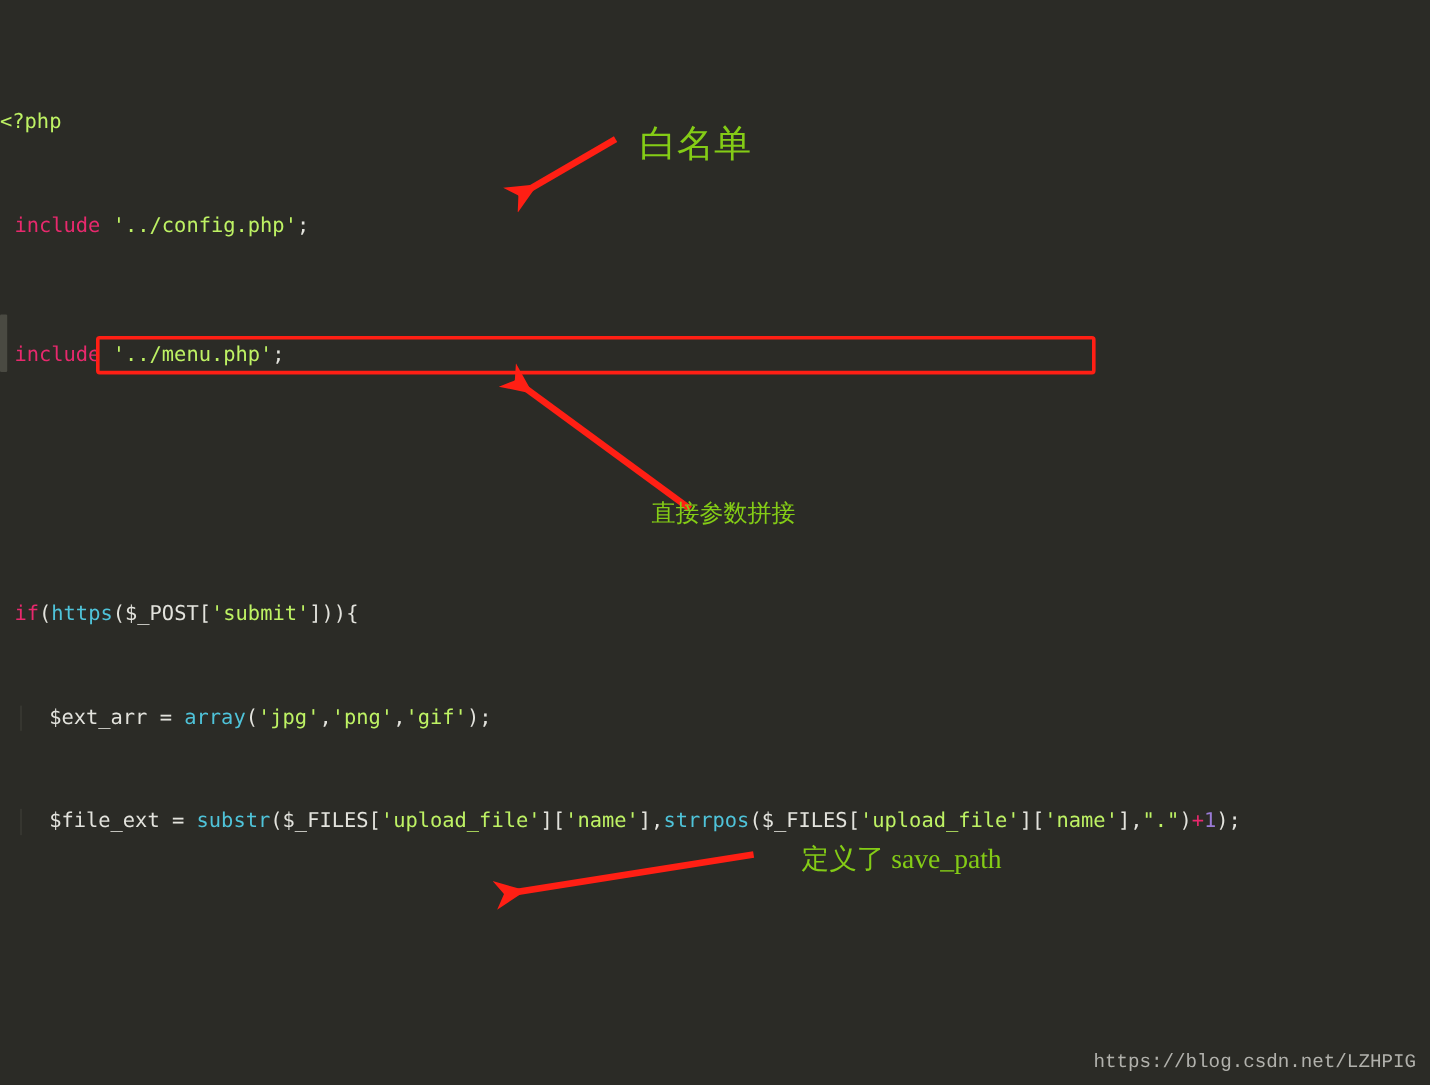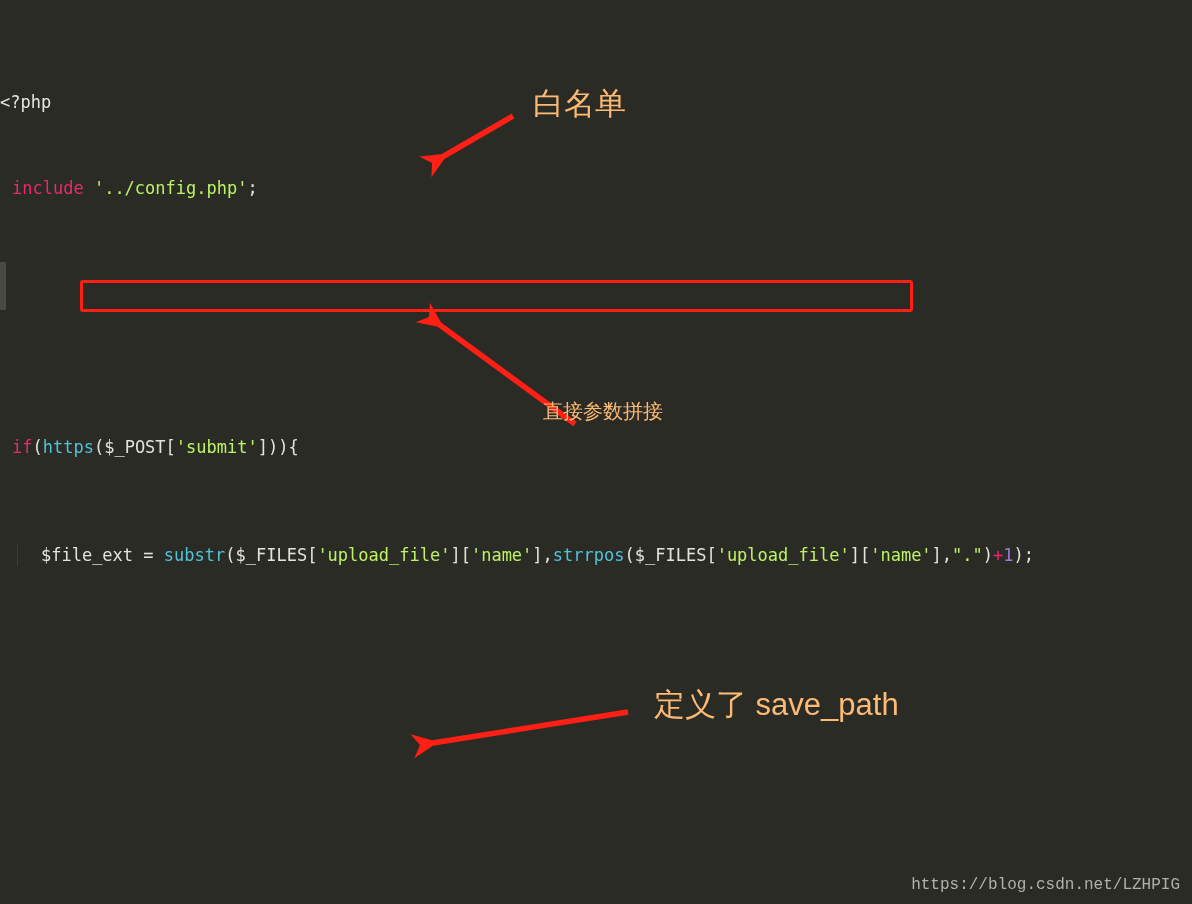--- a/index.html
+++ b/index.html
@@ -42,35 +42,36 @@
     background:#3e3e37;
   }
   
   .kw   {color:#e8296d;margin-left:12px;}          
   .fn   {color:#4fc3d9;}          
   .str  {color:#bef264;}          
   .num  {color:#9a7bd6;}          
   .var  {color:#e3e3dd;}          
   .op   {color:#e3e3dd;}          
   .dot  {color:#e8296d;}          
-  .punc {color:#e5e5e5;}
+  .punc {color:#bef264;}
   
   #annotations{
     position:absolute;left:0;top:0;width:1192px;height:904px;
     pointer-events:none;
   }
   .anno-text{
     position:absolute;
-    color:#fdba74;
-    font-family:Liberation Sans, sans-serif;
+    color:#84cc16;
+    font-family:Liberation Serif, serif;
     white-space:pre;
+    margin-top:16px;
   }
   #anno-whitelist{ left:533px; top:83px; font-size:31px; }
   #anno-concat  { left:543px; top:398px; font-size:20px; }
-  #anno-savepath{ left:654px; top:684px; font-size:31px; }
+  #anno-savepath{ left:668px; top:684px; font-size:23px; }
   
   #highlight-box{
     position:absolute;
     left:80px;top:280px;width:833px;height:32px;
     border:3px solid #ff1f14;
     border-radius:3px;
     box-sizing:border-box;
   }
   
   #watermark{
@@ -89,27 +90,29 @@
   <div id="scroll-marker"></div>
 
   <div id="code">
 
     
     <div class="ln"><span class="punc">&lt;?php</span></div>
     
     <div class="ln"><span class="kw">include</span><span class="op"> </span><span class="str">'../config.php'</span><span class="op">;</span></div>
     
     
+    <div class="ln"><span class="kw">include</span><span class="op"> </span><span class="str">'../menu.php'</span><span class="op">;</span></div>
     
     <div class="ln">&nbsp;</div>
     
     
     
     <div class="ln"><span class="kw">if</span><span class="op">(</span><span class="fn">https</span><span class="op">(</span><span class="var">$_POST</span><span class="op">[</span><span class="str">'submit'</span><span class="op">])){</span></div>
     
+    <div class="ln"><span class="guide" style="left:17px"></span><span class="op">    </span><span class="var">$ext_arr</span><span class="op"> = </span><span class="fn">array</span><span class="op">(</span><span class="str">'jpg'</span><span class="op">,</span><span class="str">'png'</span><span class="op">,</span><span class="str">'gif'</span><span class="op">);</span></div>
     
     <div class="ln"><span class="guide" style="left:17px"></span><span class="op">    </span><span class="var">$file_ext</span><span class="op"> = </span><span class="fn">substr</span><span class="op">(</span><span class="var">$_FILES</span><span class="op">[</span><span class="str">'upload_file'</span><span class="op">][</span><span class="str">'name'</span><span class="op">],</span><span class="fn">strrpos</span><span class="op">(</span><span class="var">$_FILES</span><span class="op">[</span><span class="str">'upload_file'</span><span class="op">][</span><span class="str">'name'</span><span class="op">],</span><span class="str">"."</span><span class="op">)</span><span class="dot">+</span><span class="num">1</span><span class="op">);</span></div>
     
     
     
     
     
     
     
     

